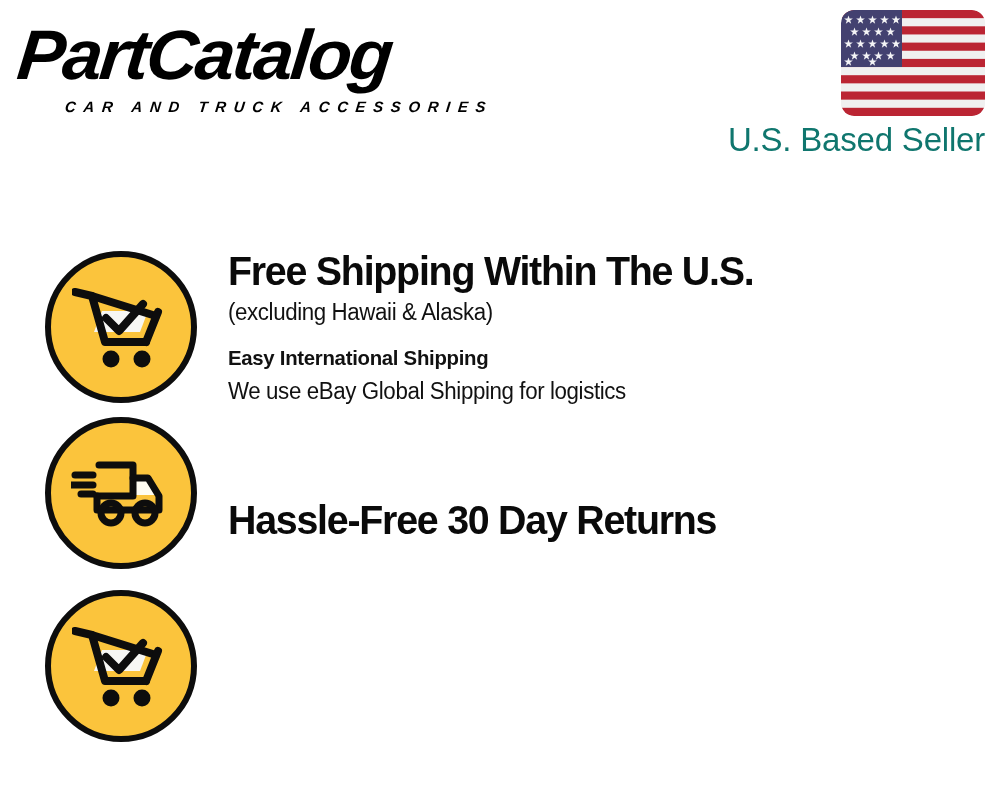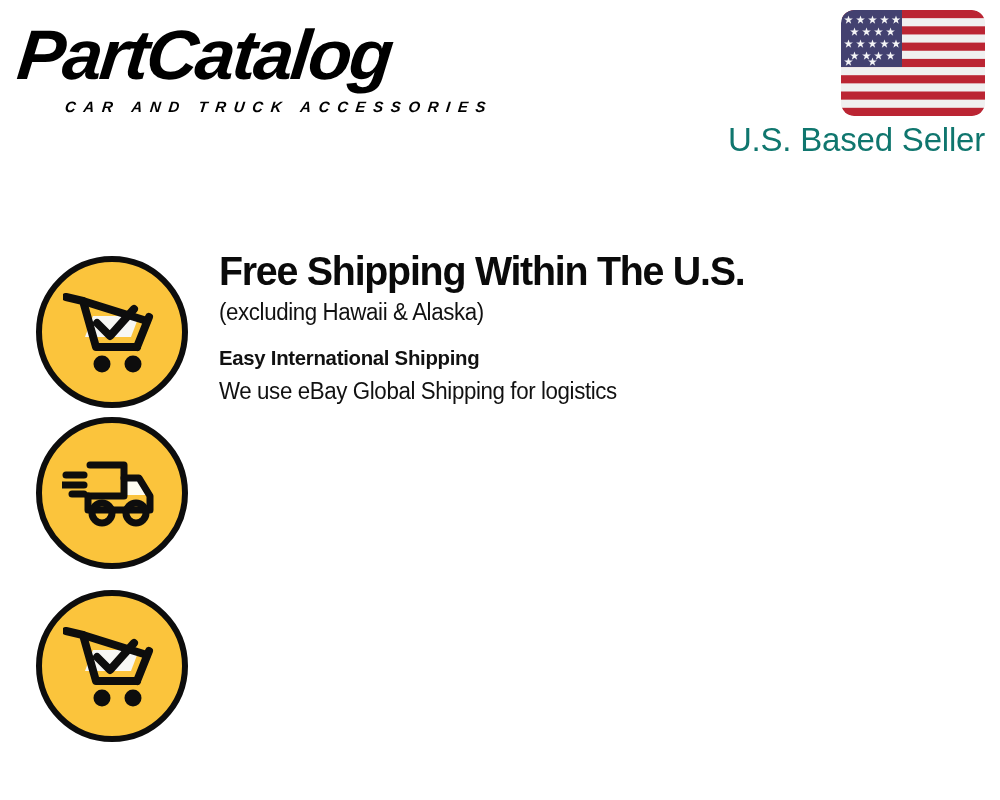--- a/index.html
+++ b/index.html
@@ -96,24 +96,24 @@
 
   
   .features {
     position: absolute;
     left: 0;
     top: 228px;
     width: 1000px;
   }
   .feature-row {
     position: absolute;
-    left: 36px;
+    left: 45px;
     width: 940px;
     display: flex;
-    align-items: flex-end;
+    align-items: center;
   }
   .feature-row.row-0 { top: 17px; }
   .feature-row.row-1 { top: 189px; }
   .feature-row.row-2 { top: 362px; }
 
   .icon-badge {
     flex: 0 0 auto;
     width: 152px;
     height: 152px;
     border-radius: 50%;
@@ -265,20 +265,23 @@
           <path d="M4 20 L22 20"></path>
           <path d="M1 30 L22 30"></path>
           <path d="M10 39 L22 39"></path>
         </g>
         <g fill="none" stroke="#0d0d0d" stroke-width="7">
           <circle cx="40" cy="58" r="10"></circle>
           <circle cx="74" cy="58" r="10"></circle>
         </g>
       </svg>
     </div>
+    <div class="feature-text">
+      <div class="headline">Hassle-Free 30 Day Returns</div>
+    </div>
   </div>
 
   <div class="feature-row row-2">
     <div class="icon-badge">
       <svg width="98" height="86" viewBox="0 0 98 86" xmlns="http://www.w3.org/2000/svg" aria-hidden="true">
         <path d="M22 48 L30 27 L76 27 L68 48 Z" fill="#F7F7F4"></path>
         <g fill="none" stroke="#0d0d0d" stroke-width="8" stroke-linecap="round" stroke-linejoin="round">
           <path d="M3 8 L20 12 L33 58 L74 58"></path>
           <path d="M20 12 L84 32"></path>
           <path d="M74 58 L86 28"></path>

